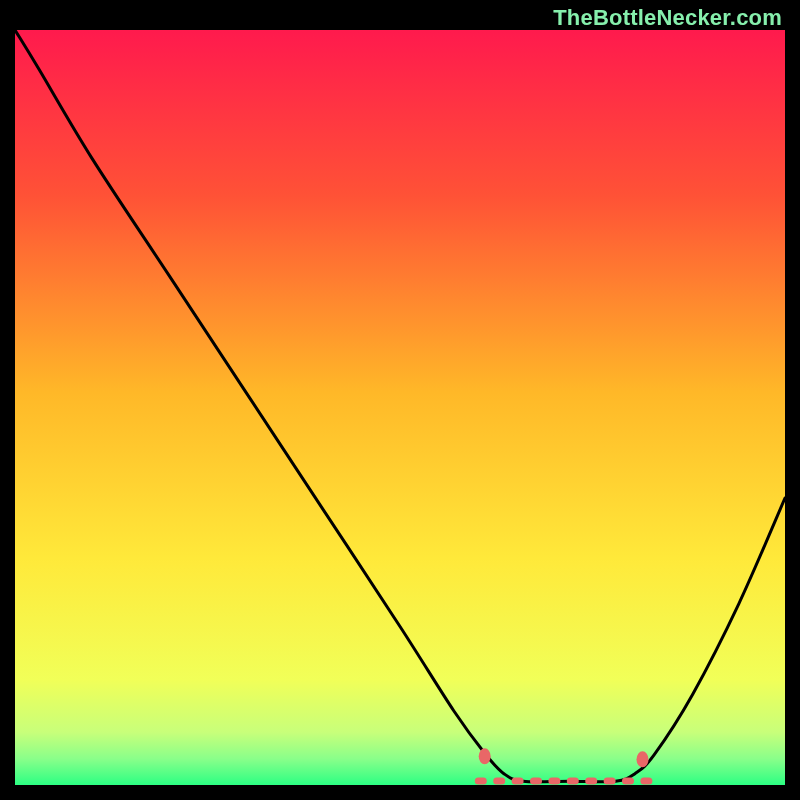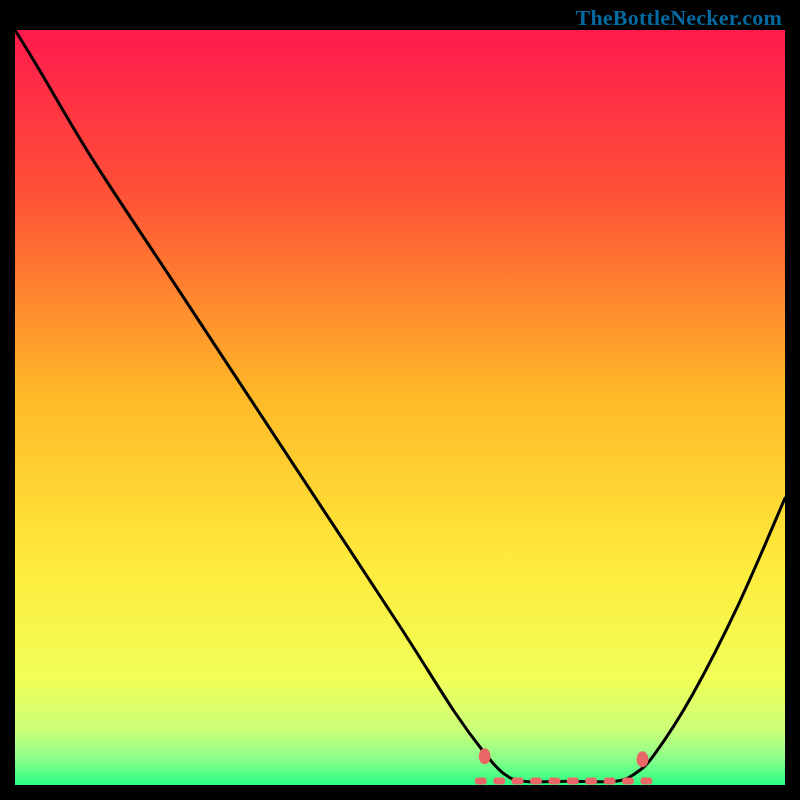--- a/index.html
+++ b/index.html
@@ -15,24 +15,24 @@
     left: 15px;
     top: 30px;
     width: 770px;
     height: 755px;
     background: #000;
   }
   .watermark {
     position: absolute;
     top: 5px;
     right: 18px;
-    font-family: Liberation Serif, serif;
+    font-family: Liberation Sans, sans-serif;
     font-size: 22px;
     font-weight: bold;
-    color: #0369a1;
+    color: #86efac;
     letter-spacing: 0.2px;
   }
   svg {
     position: absolute;
     left: 0;
     top: 0;
   }
 </style>
 </head>
 <body>

